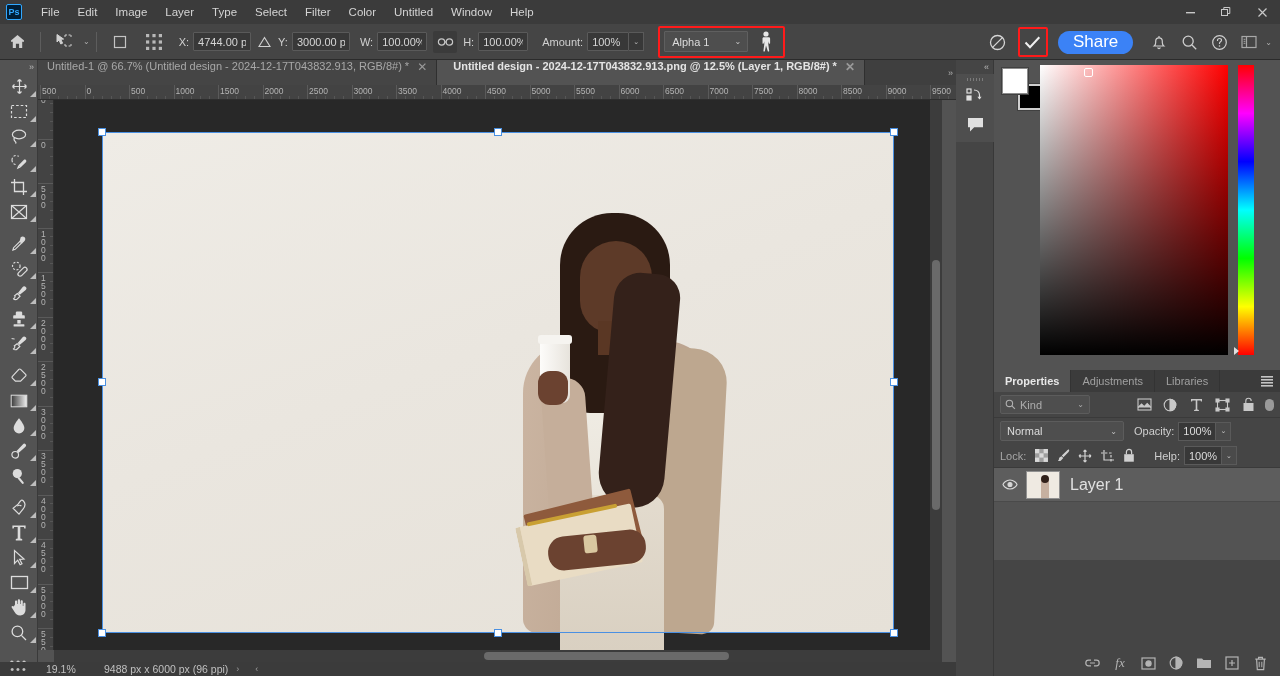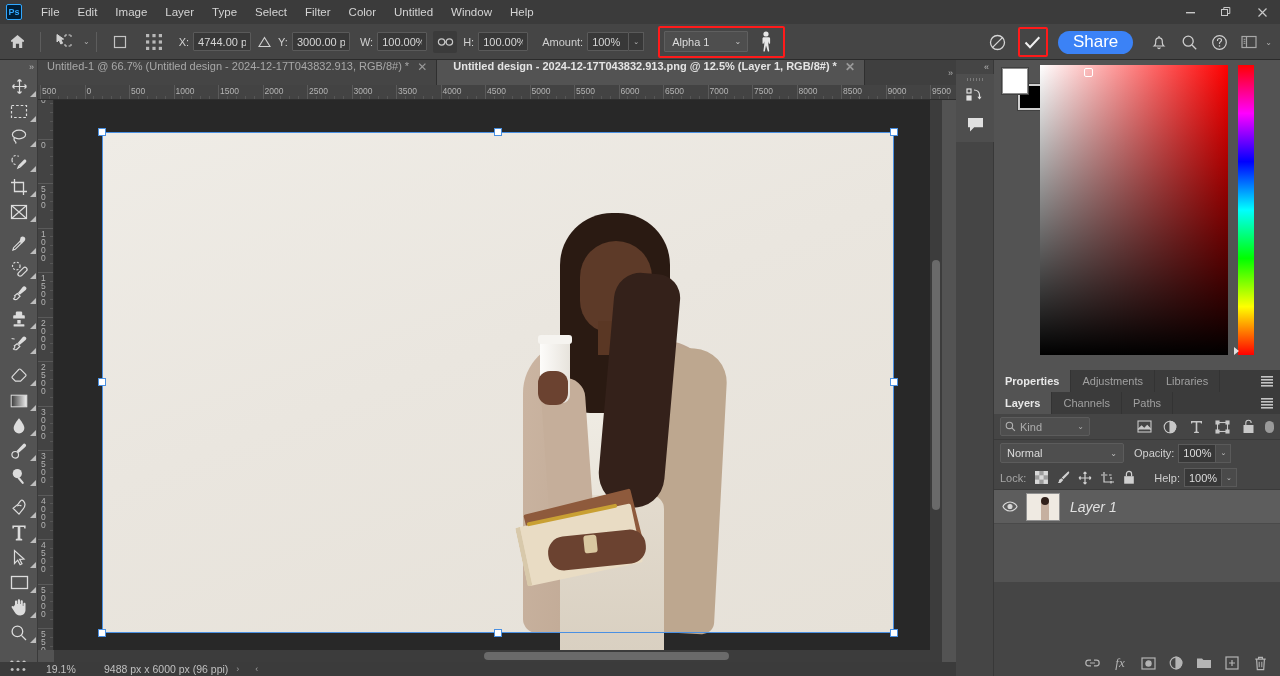--- a/index.html
+++ b/index.html
@@ -314,21 +314,21 @@
     border-bottom:1px solid #4a4a4a;
   }
   .eye-cell{ width:32px;display:flex;align-items:center;justify-content:center;}
   .thumb-cell{
     width:34px;height:28px;background:#fff;border:1px solid #909090;margin-right:10px;
     position:relative;overflow:hidden;
   }
   .th-bg{ position:absolute; inset:0; background:#efeae2; }
   .th-body{ position:absolute; left:14px; top:6px; width:8px; height:20px; background:#c6b0a0; border-radius:3px 3px 0 0;}
   .th-hair{ position:absolute; left:14px; top:3px; width:8px; height:8px; background:#30201a; border-radius:4px;}
-  .layer-name{ font-size:14px; color:#e0e0e0;font-style:italic; }
+  .layer-name{ font-size:16px; color:#e0e0e0; }
 
   .layers-fill{ background:#535353; height:58px; }
   .layers-footer{
     position:absolute; left:0; bottom:0; width:286px; height:26px; background:#454545;
     display:flex; align-items:center; justify-content:flex-end; padding-right:6px;
   }
   .lf{ width:28px;height:24px;display:flex;align-items:center;justify-content:center;}
 
   svg{ display:block; }
 </style>
@@ -966,33 +966,20 @@
       <div class="pmenu">
         <svg width="14" height="12" viewBox="0 0 14 12" fill="#c4c4c4">
           <rect x="1" y="1" width="12" height="1.6"></rect>
             <rect x="1" y="4" width="12" height="1.6"></rect>
           <rect x="1" y="7" width="12" height="1.6"></rect>
             <rect x="1" y="10" width="12" height="1.6"></rect>
         </svg>
       </div>
     </div>
 
-    <div class="panel-tabs">
-      <div class="ptab active">Layers</div>
-      <div class="ptab">Channels</div>
-      <div class="ptab">Paths</div>
-      <div class="pmenu">
-        <svg width="14" height="12" viewBox="0 0 14 12" fill="#c4c4c4">
-          <rect x="1" y="1" width="12" height="1.6"></rect>
-            <rect x="1" y="4" width="12" height="1.6"></rect>
-          <rect x="1" y="7" width="12" height="1.6"></rect>
-            <rect x="1" y="10" width="12" height="1.6"></rect>
-        </svg>
-      </div>
-    </div>
 
     <div class="filterrow">
       <div class="kind-select">
         <span style="margin-right:4px;display:flex">
           <svg width="11" height="11" viewBox="0 0 11 11" fill="none" stroke="#b0b0b0" stroke-width="1.1">
             <circle cx="4.4" cy="4.4" r="3.2"></circle>
               <path d="M6.9 6.9l3 3"></path>
           </svg>
         </span>
         <span>Kind</span>

